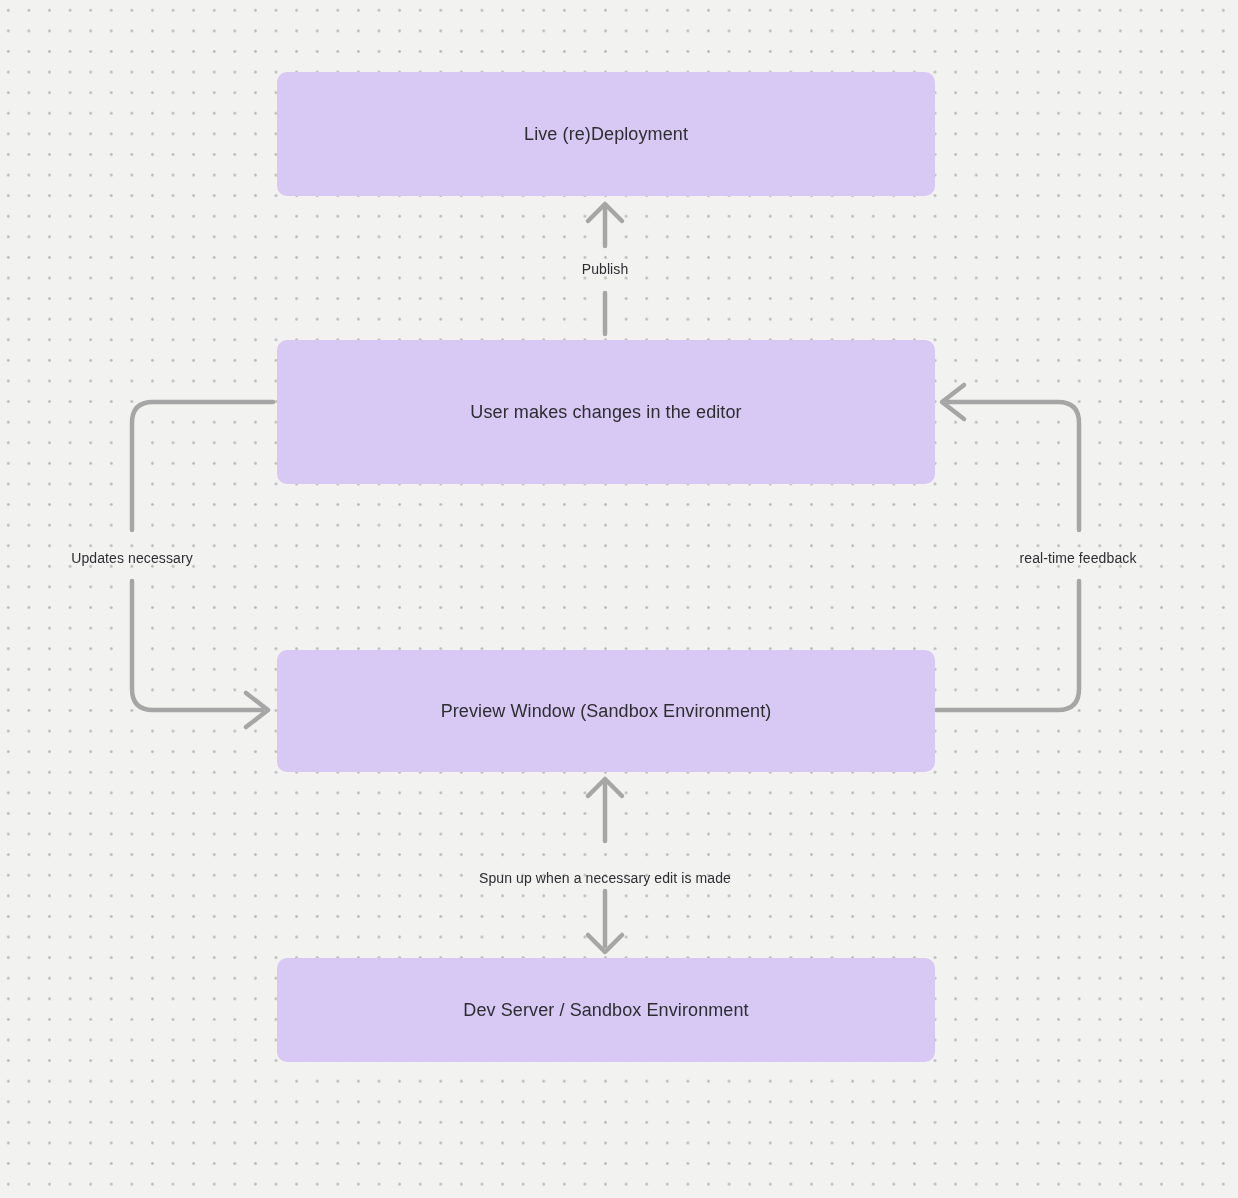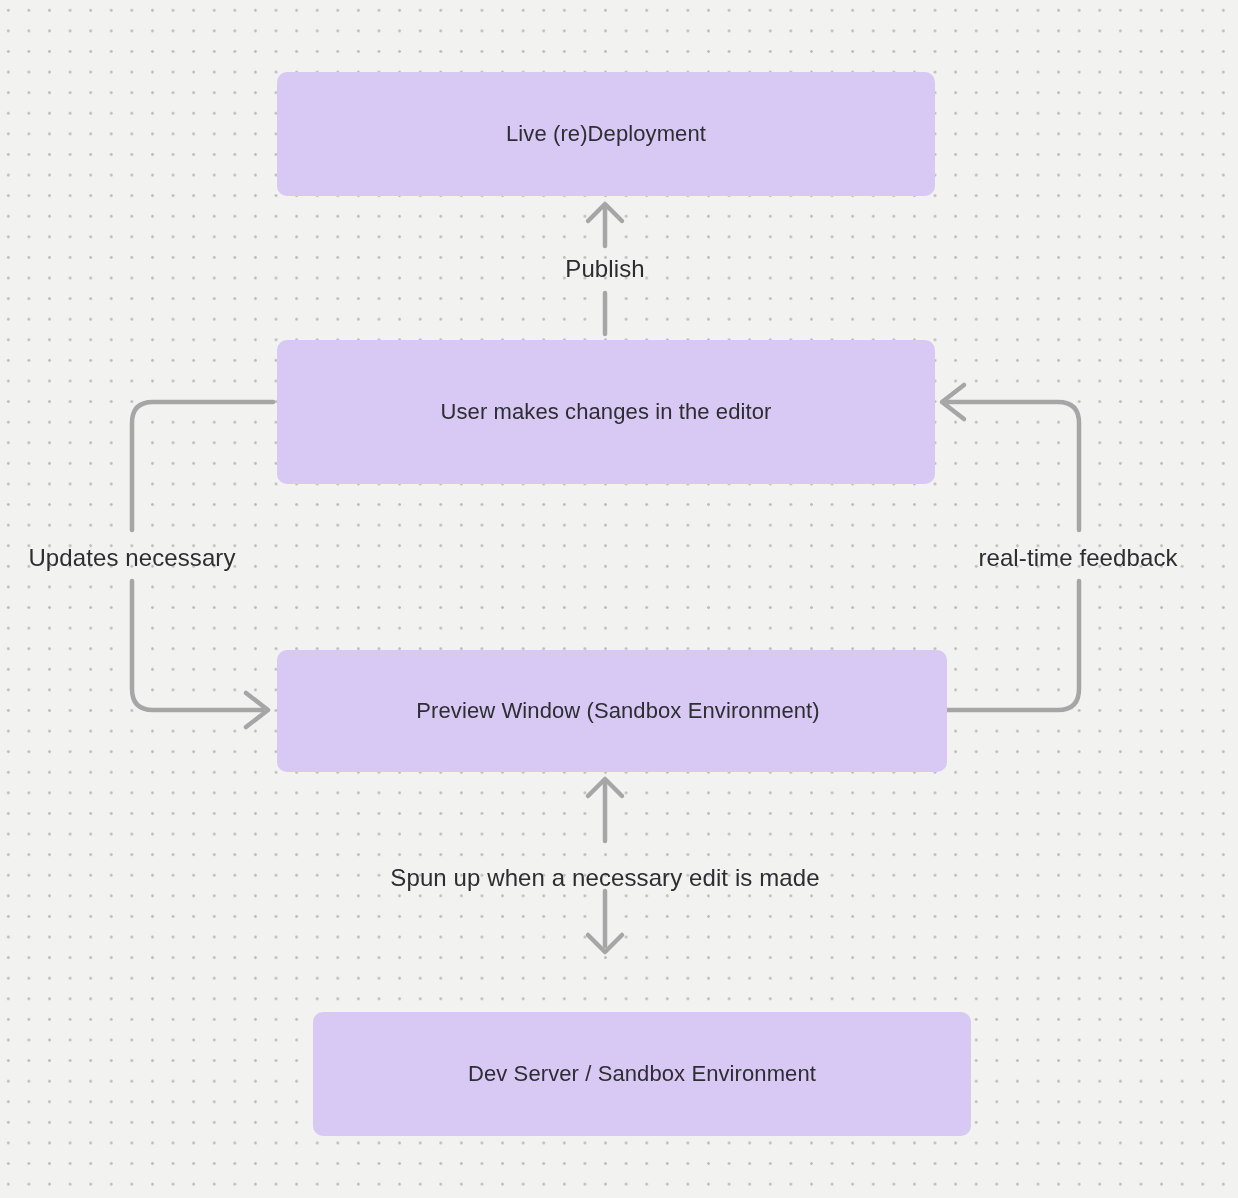--- a/index.html
+++ b/index.html
@@ -25,33 +25,33 @@
     position: absolute;
     left: 277px;
     width: 658px;
     background: #d7c9f4;
     border-radius: 10px;
     display: flex;
     align-items: center;
     justify-content: center;
     text-align: center;
     color: #2d2d32;
-    font-size: 22px;
+    font-size: 18px;
     letter-spacing: 0.1px;
   }
   .node-live    { top: 72px;  height: 124px; }
   .node-editor  { top: 340px; height: 144px; }
-  .node-preview { top: 650px; height: 122px; padding-left: 12px; }
-  .node-dev     { top: 1012px; height: 124px; margin-left: 36px; }
+  .node-preview { top: 650px; height: 122px; }
+  .node-dev     { top: 958px; height: 104px; }
   .edge-label {
     position: absolute;
     transform: translate(-50%, -50%);
     white-space: nowrap;
     color: #2d2d32;
-    font-size: 24px;
+    font-size: 14px;
     letter-spacing: 0.1px;
   }
   .lbl-publish  { left: 605px;  top: 269px; }
   .lbl-updates  { left: 132px;  top: 558px; }
   .lbl-feedback { left: 1078px; top: 558px; }
   .lbl-spun     { left: 605px;  top: 878px; }
   svg.edges {
     position: absolute;
     left: 0;
     top: 0;

